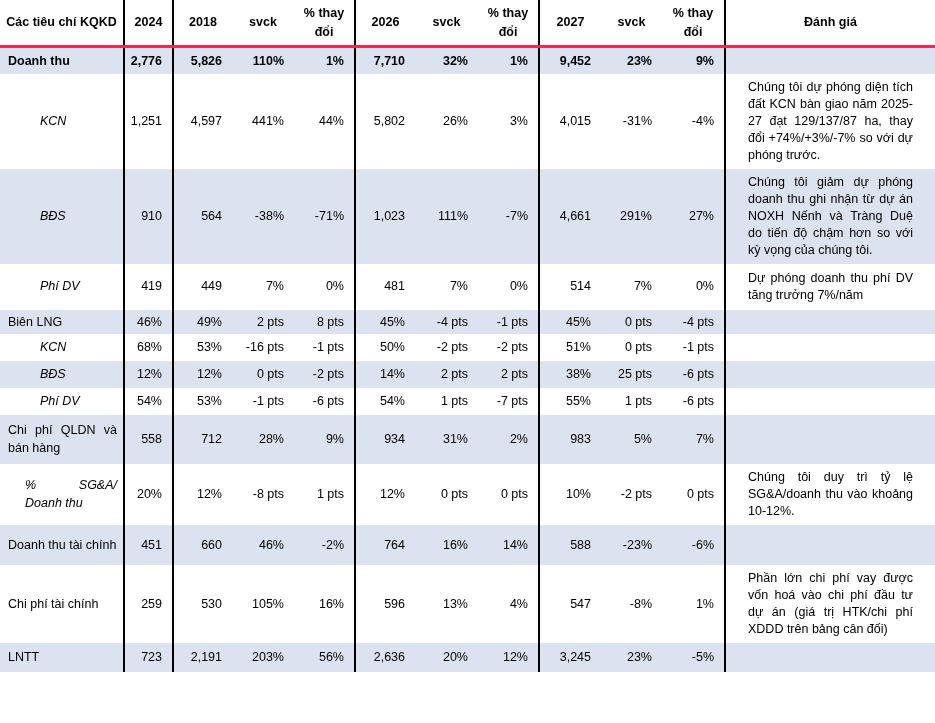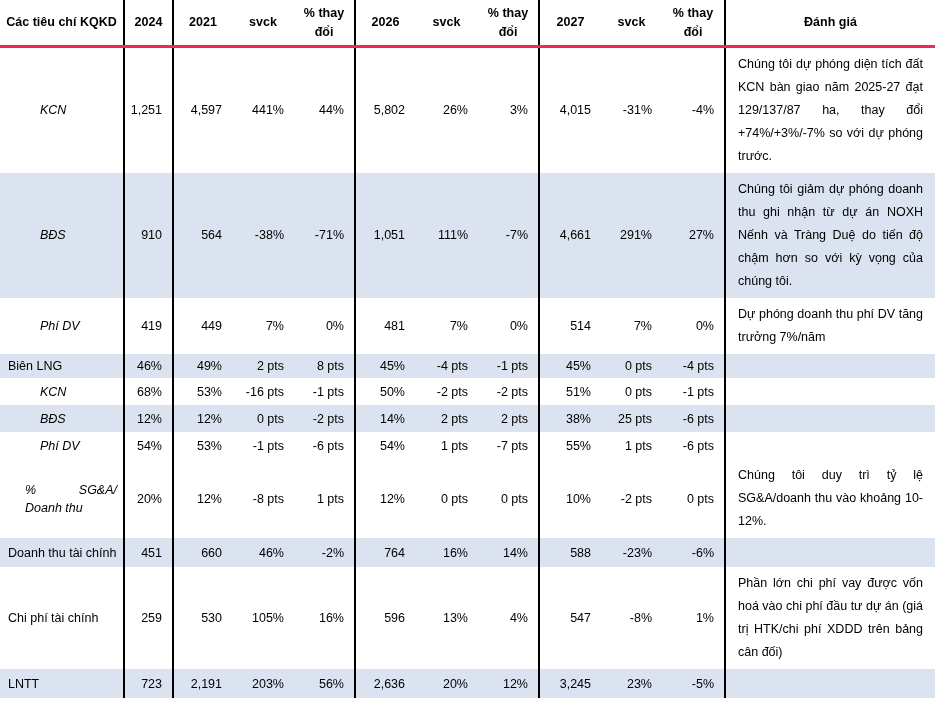--- a/index.html
+++ b/index.html
@@ -40,22 +40,22 @@
   .c-label{
     text-align:justify;
     padding:3px 6px 3px 8px;
   }
   .c-num{
     text-align:right;
     padding-right:10px;
   }
   .c-eval{
     text-align:justify;
-    padding:5px 12px;
-    line-height:23px;
+    padding:5px 22px;
+    line-height:17px;
   }
   tr.shaded td{background:var(--row-shade);}
   tr.bold .c-label, tr.bold .c-num{font-weight:bold;}
   tr.italic .c-label{font-style:italic;padding-left:25px;}
   tr.sub .c-label{font-style:italic;padding-left:40px;margin-left:38px;}
 </style>
 </head>
 <body>
 
 <div>
@@ -71,54 +71,68 @@
         <col style="width:61px">
       <col style="width:62px">
         <col style="width:61px">
         <col style="width:63px">
       <col style="width:210px">
     </colgroup>
     <thead>
       <tr>
         <th class="b-r">Các tiêu chí KQKD</th>
         <th class="b-r">2024</th>
-        <th>2021</th>
+        <th>2018</th>
         <th>svck</th>
         <th class="b-r">% thay đổi</th>
         <th>2026</th>
         <th>svck</th>
         <th class="b-r">% thay đổi</th>
         <th>2027</th>
         <th>svck</th>
         <th class="b-r">% thay đổi</th>
         <th>Đánh giá</th>
       </tr>
     </thead>
     <tbody>
+        <tr class="shaded bold" style="height: 27px;">
+          <td class="c-label b-r">Doanh thu</td>
+          <td class="c-num b-r">2,776</td>
+          <td class="c-num">5,826</td>
+          <td class="c-num">110%</td>
+          <td class="c-num b-r">1%</td>
+          <td class="c-num">7,710</td>
+          <td class="c-num">32%</td>
+          <td class="c-num b-r">1%</td>
+          <td class="c-num">9,452</td>
+          <td class="c-num">23%</td>
+          <td class="c-num b-r">9%</td>
+          <td class="c-eval"></td>
+        </tr>
         <tr class="sub italic" style="height: 83px;">
           <td class="c-label b-r">KCN</td>
           <td class="c-num b-r">1,251</td>
           <td class="c-num">4,597</td>
           <td class="c-num">441%</td>
           <td class="c-num b-r">44%</td>
           <td class="c-num">5,802</td>
           <td class="c-num">26%</td>
           <td class="c-num b-r">3%</td>
           <td class="c-num">4,015</td>
           <td class="c-num">-31%</td>
           <td class="c-num b-r">-4%</td>
           <td class="c-eval">Chúng tôi dự phóng diện tích đất KCN bàn giao năm 2025-27 đạt 129/137/87 ha, thay đổi +74%/+3%/-7% so với dự phóng trước.</td>
         </tr>
         <tr class="shaded sub italic" style="height: 90px;">
           <td class="c-label b-r">BĐS</td>
           <td class="c-num b-r">910</td>
           <td class="c-num">564</td>
           <td class="c-num">-38%</td>
           <td class="c-num b-r">-71%</td>
-          <td class="c-num">1,051</td>
+          <td class="c-num">1,023</td>
           <td class="c-num">111%</td>
           <td class="c-num b-r">-7%</td>
           <td class="c-num">4,661</td>
           <td class="c-num">291%</td>
           <td class="c-num b-r">27%</td>
           <td class="c-eval">Chúng tôi giảm dự phóng doanh thu ghi nhận từ dự án NOXH Nếnh và Tràng Duệ do tiến độ chậm hơn so với kỳ vọng của chúng tôi.</td>
         </tr>
         <tr class="sub italic" style="height: 46px;">
           <td class="c-label b-r">Phí DV</td>
           <td class="c-num b-r">419</td>
@@ -182,35 +196,49 @@
           <td class="c-num">-1 pts</td>
           <td class="c-num b-r">-6 pts</td>
           <td class="c-num">54%</td>
           <td class="c-num">1 pts</td>
           <td class="c-num b-r">-7 pts</td>
           <td class="c-num">55%</td>
           <td class="c-num">1 pts</td>
           <td class="c-num b-r">-6 pts</td>
           <td class="c-eval"></td>
         </tr>
+        <tr class="shaded" style="height: 49px;">
+          <td class="c-label b-r">Chi phí QLDN và bán hàng</td>
+          <td class="c-num b-r">558</td>
+          <td class="c-num">712</td>
+          <td class="c-num">28%</td>
+          <td class="c-num b-r">9%</td>
+          <td class="c-num">934</td>
+          <td class="c-num">31%</td>
+          <td class="c-num b-r">2%</td>
+          <td class="c-num">983</td>
+          <td class="c-num">5%</td>
+          <td class="c-num b-r">7%</td>
+          <td class="c-eval"></td>
+        </tr>
         <tr class="italic" style="height: 44px;">
           <td class="c-label b-r">% SG&amp;A/ Doanh thu</td>
           <td class="c-num b-r">20%</td>
           <td class="c-num">12%</td>
           <td class="c-num">-8 pts</td>
           <td class="c-num b-r">1 pts</td>
           <td class="c-num">12%</td>
           <td class="c-num">0 pts</td>
           <td class="c-num b-r">0 pts</td>
           <td class="c-num">10%</td>
           <td class="c-num">-2 pts</td>
           <td class="c-num b-r">0 pts</td>
           <td class="c-eval">Chúng tôi duy trì tỷ lệ SG&amp;A/doanh thu vào khoảng 10-12%.</td>
         </tr>
-        <tr class="shaded" style="height: 29px; margin-top: 32px;">
+        <tr class="shaded" style="height: 40px; margin-top: 32px;">
           <td class="c-label b-r">Doanh thu tài chính</td>
           <td class="c-num b-r">451</td>
           <td class="c-num">660</td>
           <td class="c-num">46%</td>
           <td class="c-num b-r">-2%</td>
           <td class="c-num">764</td>
           <td class="c-num">16%</td>
           <td class="c-num b-r">14%</td>
           <td class="c-num">588</td>
           <td class="c-num">-23%</td>

